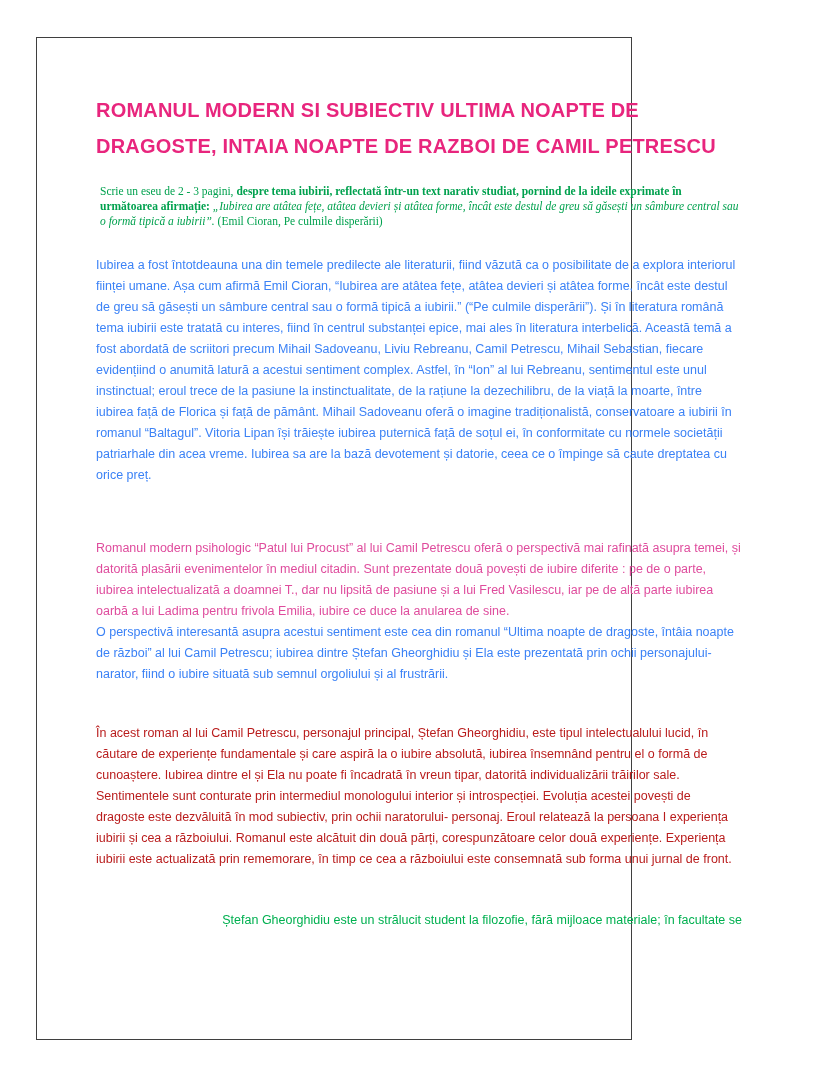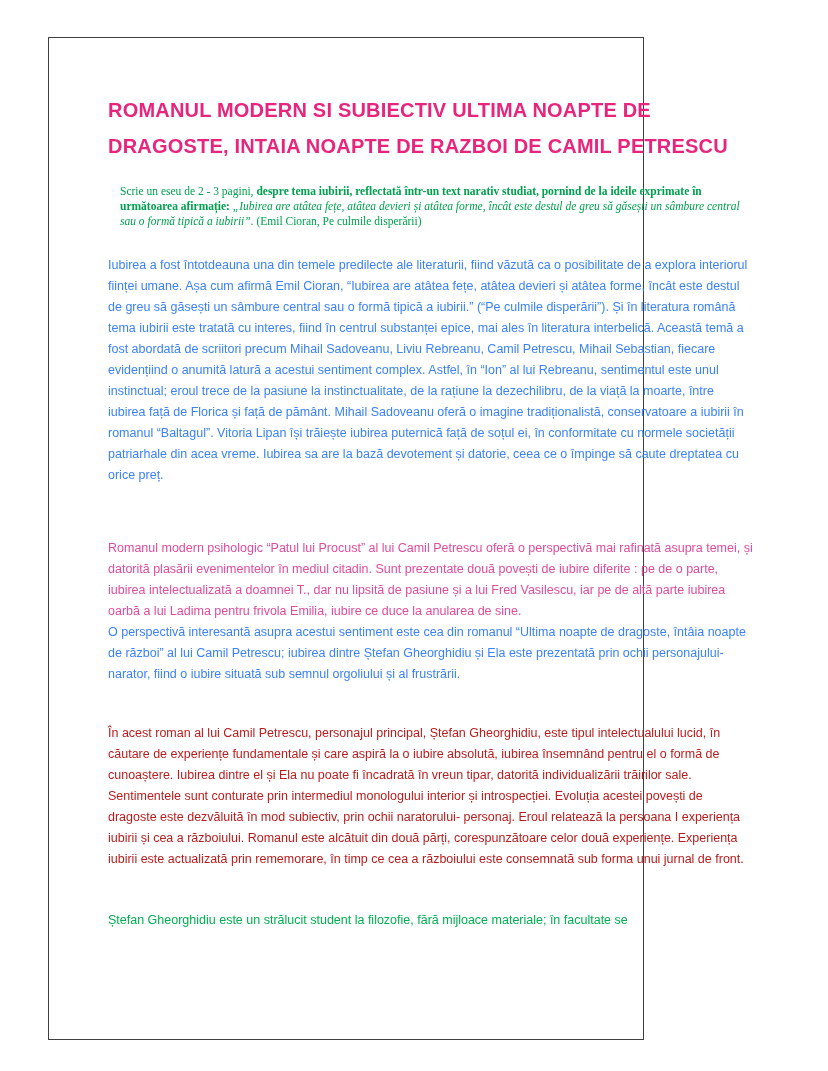--- a/index.html
+++ b/index.html
@@ -7,21 +7,21 @@
     margin: 0;
     padding: 0;
     background: #ffffff;
     width: 828px;
     height: 1071px;
     font-family: "Liberation Sans", sans-serif;
     overflow: hidden;
   }
   .page {
     position: absolute;
-    left: 48px;
+    left: 36px;
     top: 37px;
     width: 596px;
     height: 1003px;
     border: 1px solid #3f3f3f;
     background: #ffffff;
   }
   .content {
     position: absolute;
     left: 59px;
     top: 54px;
@@ -30,21 +30,21 @@
   .title {
     margin: 0;
     font-size: 20px;
     line-height: 36px;
     font-weight: 700;
     letter-spacing: 0.2px;
     color: #e8257d;
     font-family: "Liberation Sans", sans-serif;
   }
   .prompt {
-    margin: 20px 0 0 12px;
+    margin: 20px 0 0 4px;
     font-family: "Liberation Serif", serif;
     font-size: 11.5px;
     line-height: 15px;
     color: #00a14e;
   }
   .prompt b { font-weight: 700; }
   .prompt i { font-style: italic; }
   .para {
     margin: 0;
     font-size: 12.5px;
@@ -52,21 +52,21 @@
     font-family: "Liberation Sans", sans-serif;
   }
   .mt-body   { margin-top: 26px; }
   .mt-block  { margin-top: 52px; }
   .mt-block2 { margin-top: 38px; }
   .mt-block3 { margin-top: 40px; }
   .c-orange  { color: #3b82f6; }
   .c-magenta { color: #df4c9d; }
   .c-purple  { color: #3b82f6; }
   .c-darkred { color: #b91c1c; }
-  .c-green   { color: #00b050; }
+  .c-green   { color: #00b050; text-align: right; }
 </style>
 </head>
 <body>
 
 <div class="page">
   <div class="content">
 
     <h1 class="title">ROMANUL MODERN SI SUBIECTIV ULTIMA NOAPTE DE DRAGOSTE, INTAIA NOAPTE DE RAZBOI DE CAMIL PETRESCU</h1>
 
     <p class="prompt"><span>Scrie un eseu de 2 - 3 pagini, </span><b>despre tema iubirii, reflectată într-un text narativ studiat, pornind de la ideile exprimate în următoarea afirmație:</b><i> „Iubirea are atâtea fețe, atâtea devieri și atâtea forme, încât este destul de greu să găsești un sâmbure central sau o formă tipică a iubirii”.</i><span> (Emil Cioran, Pe culmile disperării)</span></p>

